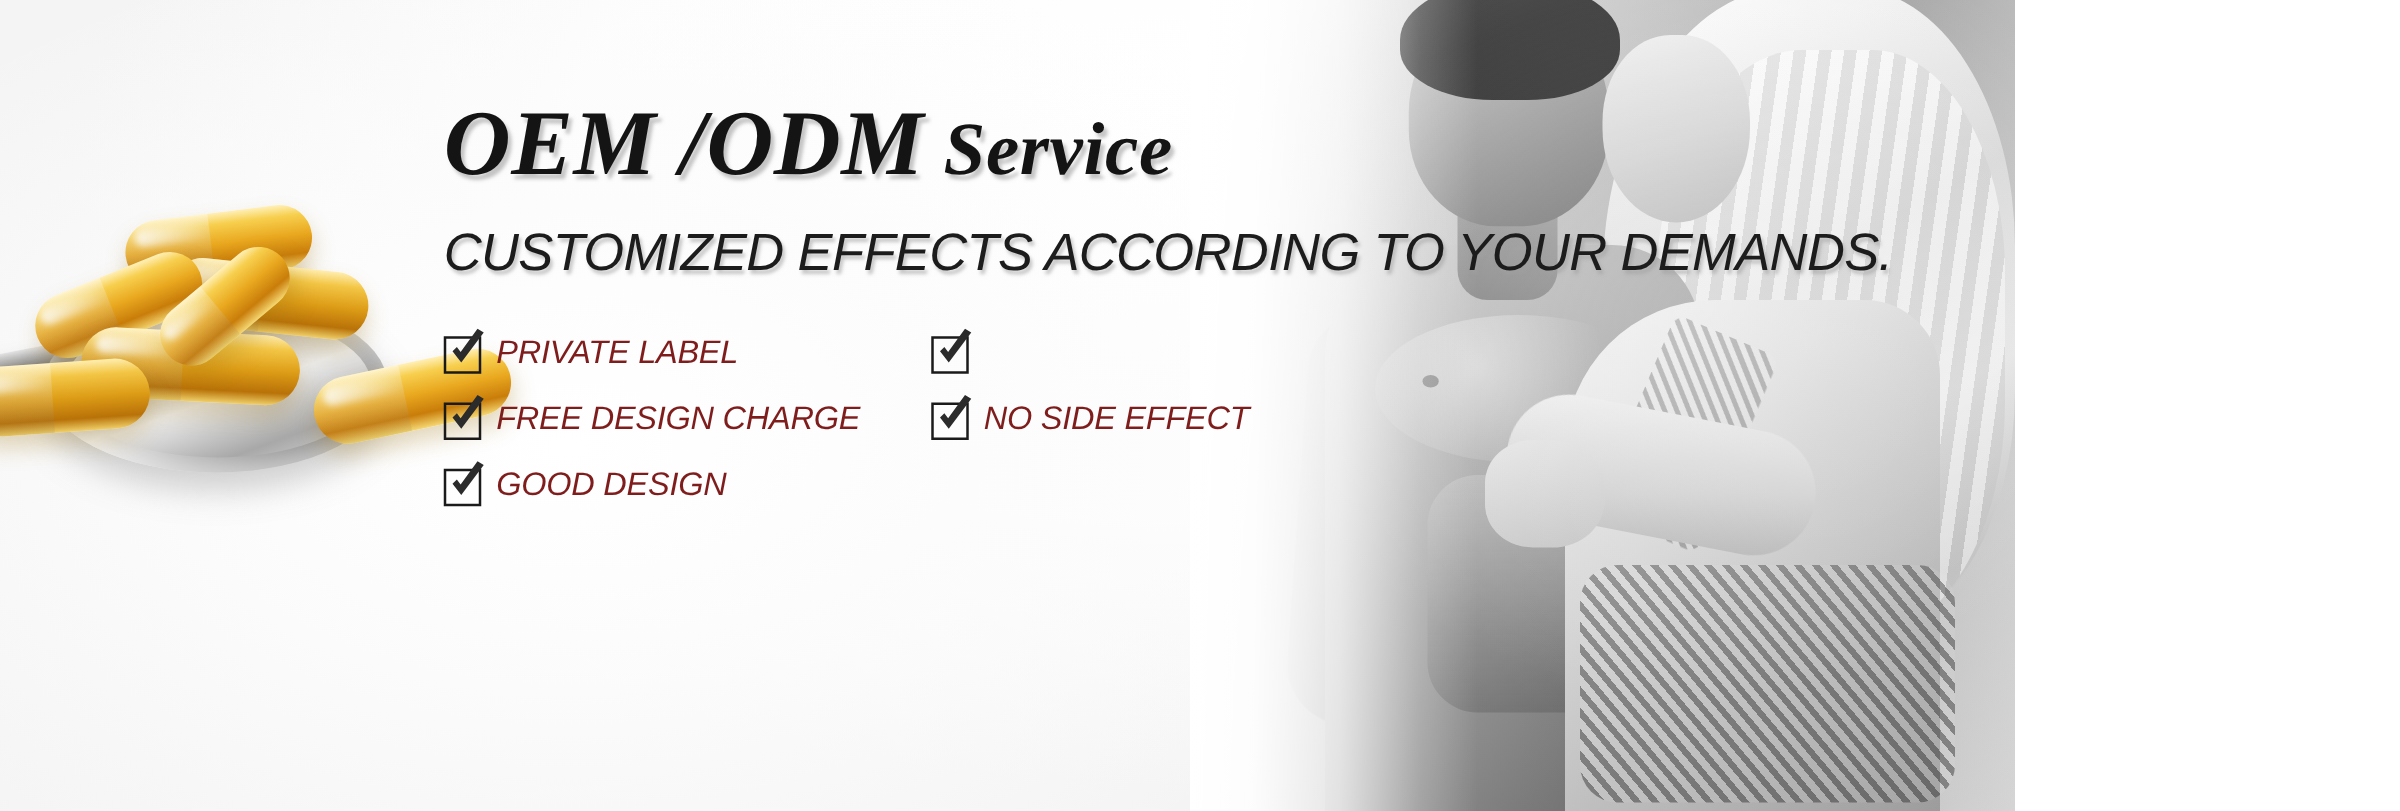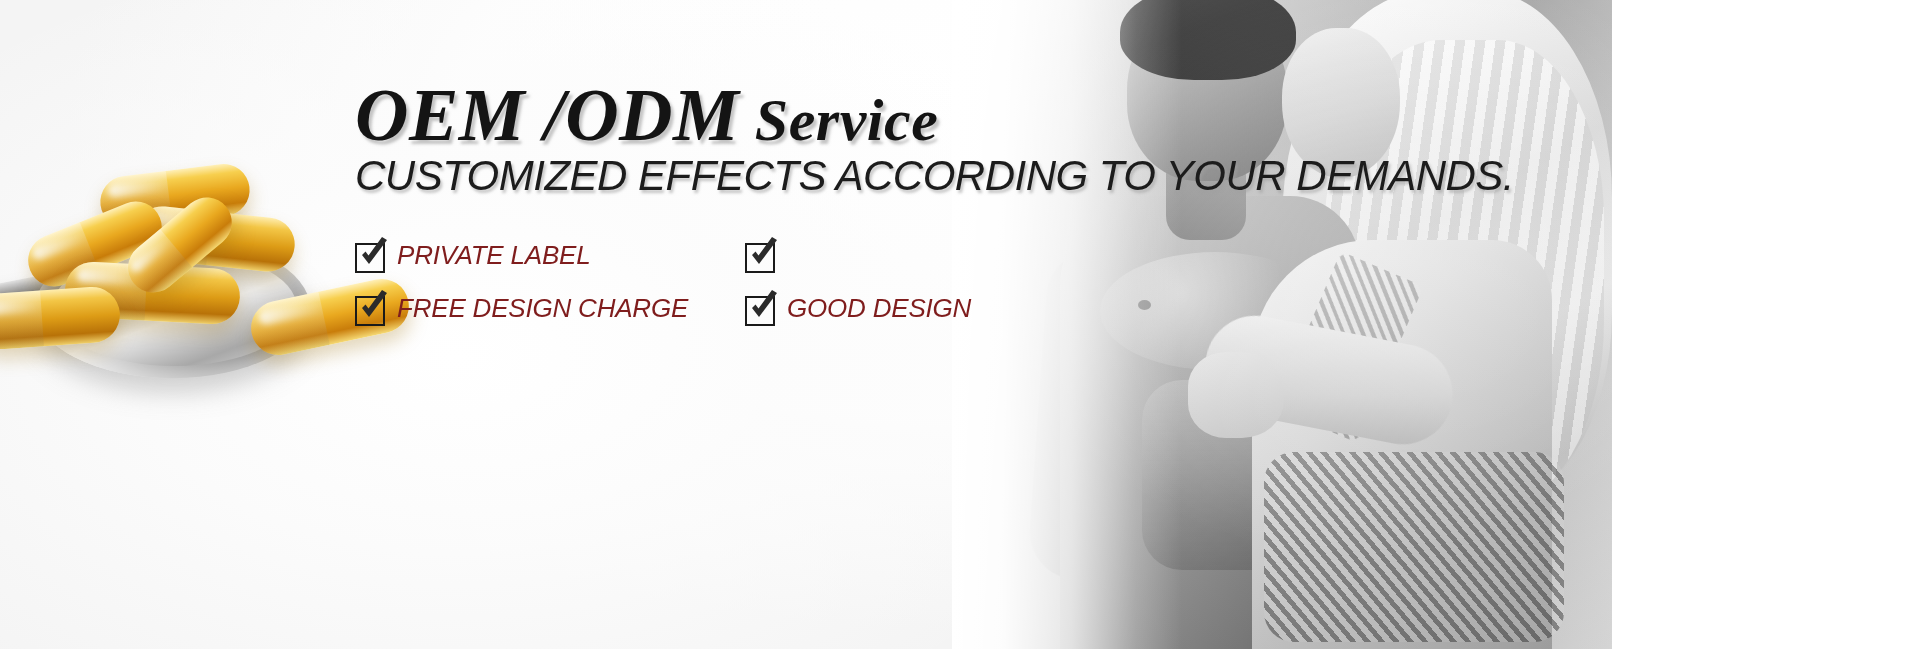--- a/index.html
+++ b/index.html
@@ -89,21 +89,21 @@
     background:linear-gradient(90deg,#ffffff 0%,rgba(255,255,255,.97) 22%,rgba(255,255,255,.72) 52%,rgba(255,255,255,.22) 80%,rgba(255,255,255,0) 100%);}
 
   
   #content{position:absolute;left:355px;top:78px;width:960px;}
 
   #title{font-family:"Liberation Serif","DejaVu Serif",serif;font-weight:700;color:#141414;
     font-size:74px;line-height:1;letter-spacing:.5px;white-space:nowrap;
     text-shadow:3px 4px 3px rgba(150,150,150,.55), 1px 1px 0 rgba(255,255,255,.9);}
   #title .small{font-size:60px;}
 
-  #subtitle{font-size:42px;color:#1c1c1c;white-space:nowrap;
+  #subtitle{margin-top:26px;font-size:42px;color:#1c1c1c;white-space:nowrap;
     font-family:"Liberation Sans",sans-serif;font-weight:400;letter-spacing:-.5px;
     text-shadow:2px 3px 3px rgba(160,160,160,.6);}
 
   #features{margin-top:40px;display:grid;grid-template-columns:390px 390px;row-gap:22px;}
   .feature{display:flex;align-items:center;gap:12px;}
   .chk{position:relative;width:30px;height:30px;flex:0 0 30px;}
   .chk .box{position:absolute;left:0;top:2px;width:26px;height:26px;border:2px solid #1a1a1a;background:transparent;}
   .chk svg{position:absolute;left:-1px;top:-7px;width:40px;height:40px;}
   .feature .lbl{font-size:26px;color:#7f1d1d;letter-spacing:-.2px;white-space:nowrap;
     font-family:"Liberation Sans",sans-serif;}
@@ -182,20 +182,29 @@
       <div class="feature">
         <span class="chk">
           <span class="box"></span>
           <svg viewBox="0 0 40 40" aria-hidden="true">
               <path d="M8 21 L15 30 L33 6 L28 3 L14.5 21.5 L11.5 17.5 Z" fill="#2b2b2b"></path>
             </svg>
         </span>
         <span class="lbl">FREE DESIGN CHARGE</span>
       </div>
 
+      <div class="feature">
+        <span class="chk">
+          <span class="box"></span>
+          <svg viewBox="0 0 40 40" aria-hidden="true">
+              <path d="M8 21 L15 30 L33 6 L28 3 L14.5 21.5 L11.5 17.5 Z" fill="#2b2b2b"></path>
+            </svg>
+        </span>
+        <span class="lbl">NO SIDE EFFECT</span>
+      </div>
 
       <div class="feature">
         <span class="chk">
           <span class="box"></span>
           <svg viewBox="0 0 40 40" aria-hidden="true">
               <path d="M8 21 L15 30 L33 6 L28 3 L14.5 21.5 L11.5 17.5 Z" fill="#2b2b2b"></path>
             </svg>
         </span>
         <span class="lbl">GOOD DESIGN</span>
       </div>

